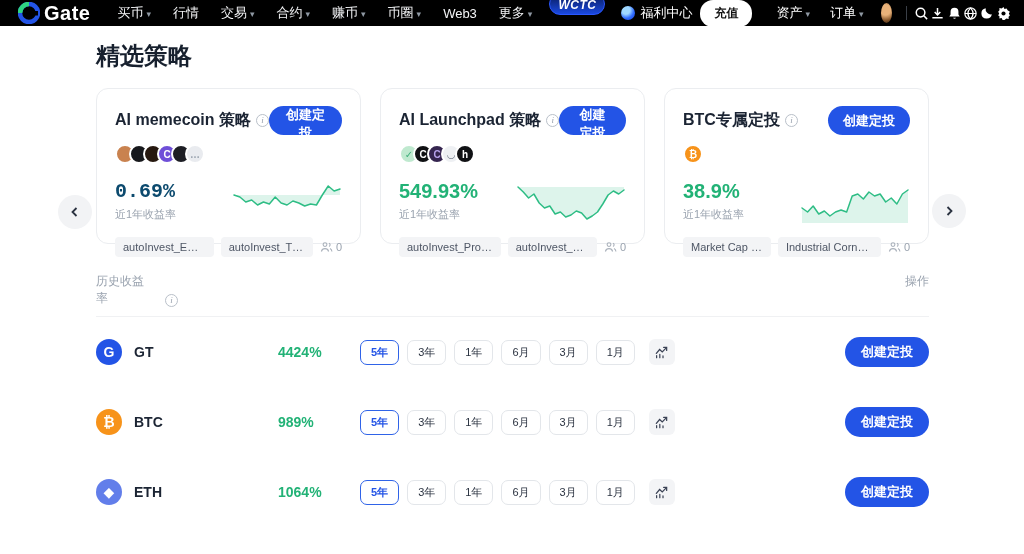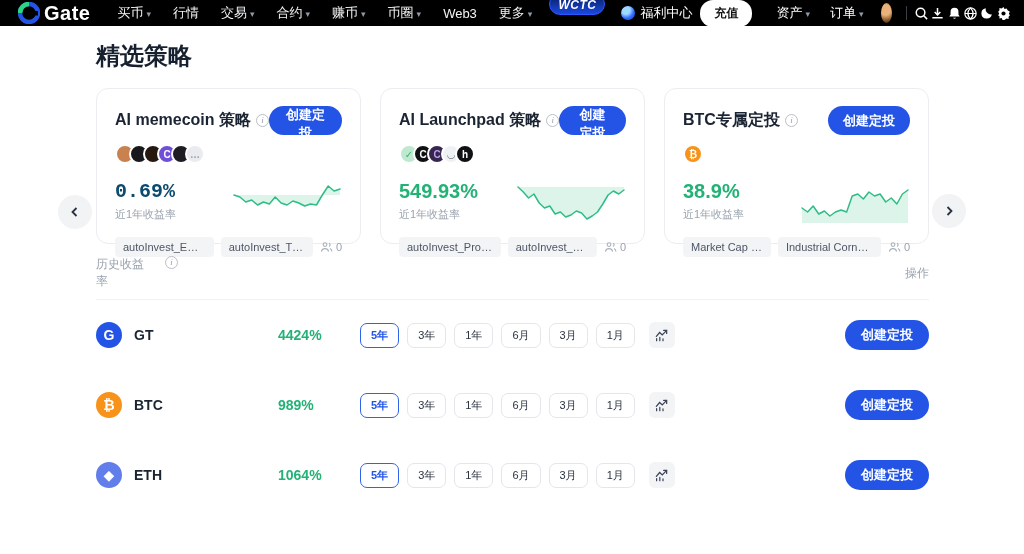--- a/index.html
+++ b/index.html
@@ -62,21 +62,21 @@
     max-width:103px; overflow:hidden; text-overflow:ellipsis; white-space:nowrap; }
   .members { margin-left:auto; display:flex; align-items:center; gap:3px; color:#9aa3af; font-size:11px; }
 
   .h2 { font-size:24px; font-weight:800; color:#17202e; margin:56px 0 0; }
   .tbl { width:833px; }
   .tbl-head { display:flex; align-items:center; font-size:12px; color:#9aa3af;
     margin-top:12px; padding-bottom:9px; border-bottom:1px solid #f0f1f3; }
   .col-coin { flex:0 0 182px; }
   .col-ret { flex:0 0 82px; }
   .col-act { margin-left:auto; }
-  .hist-wrap { display:flex; align-items:flex-start; gap:17px; }
+  .hist-wrap { display:flex; align-items:flex-end; gap:17px;margin-top:17px; }
   .row { display:flex; align-items:center; height:70px; }
   .row-coin { flex:0 0 182px; display:flex; align-items:center; gap:12px; }
   .coin-badge { width:26px; height:26px; border-radius:50%; display:flex; align-items:center;
     justify-content:center; color:#fff; font-weight:800; font-size:14px; }
   .row-sym { font-size:14px; font-weight:700; color:#1b2433; }
   .row-ret { flex:0 0 82px; font-size:14px; font-weight:700; }
   .pills { display:flex; gap:8px; align-items:center; }
   .pill { font-size:11px; padding:4px 10px; border-radius:7px; border:1px solid #e3e6ea;
     background:#fff; color:#2a3240; cursor:pointer; white-space:nowrap; }
   .pill.sel { border-color:#2f63e8; color:#2354e6; font-weight:700; }

